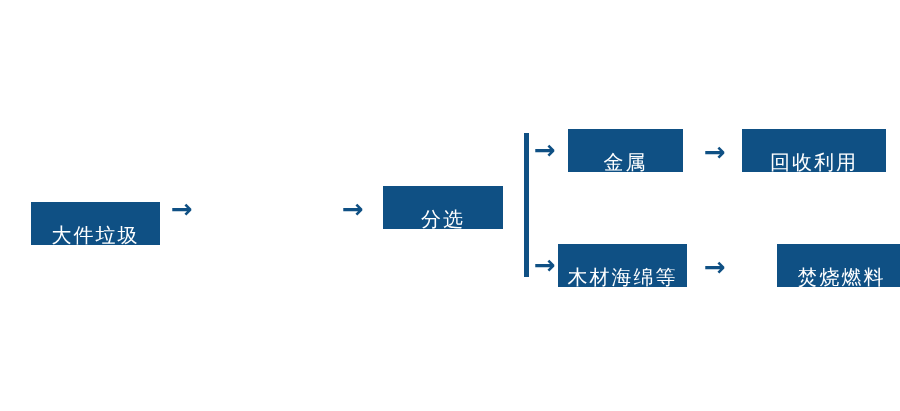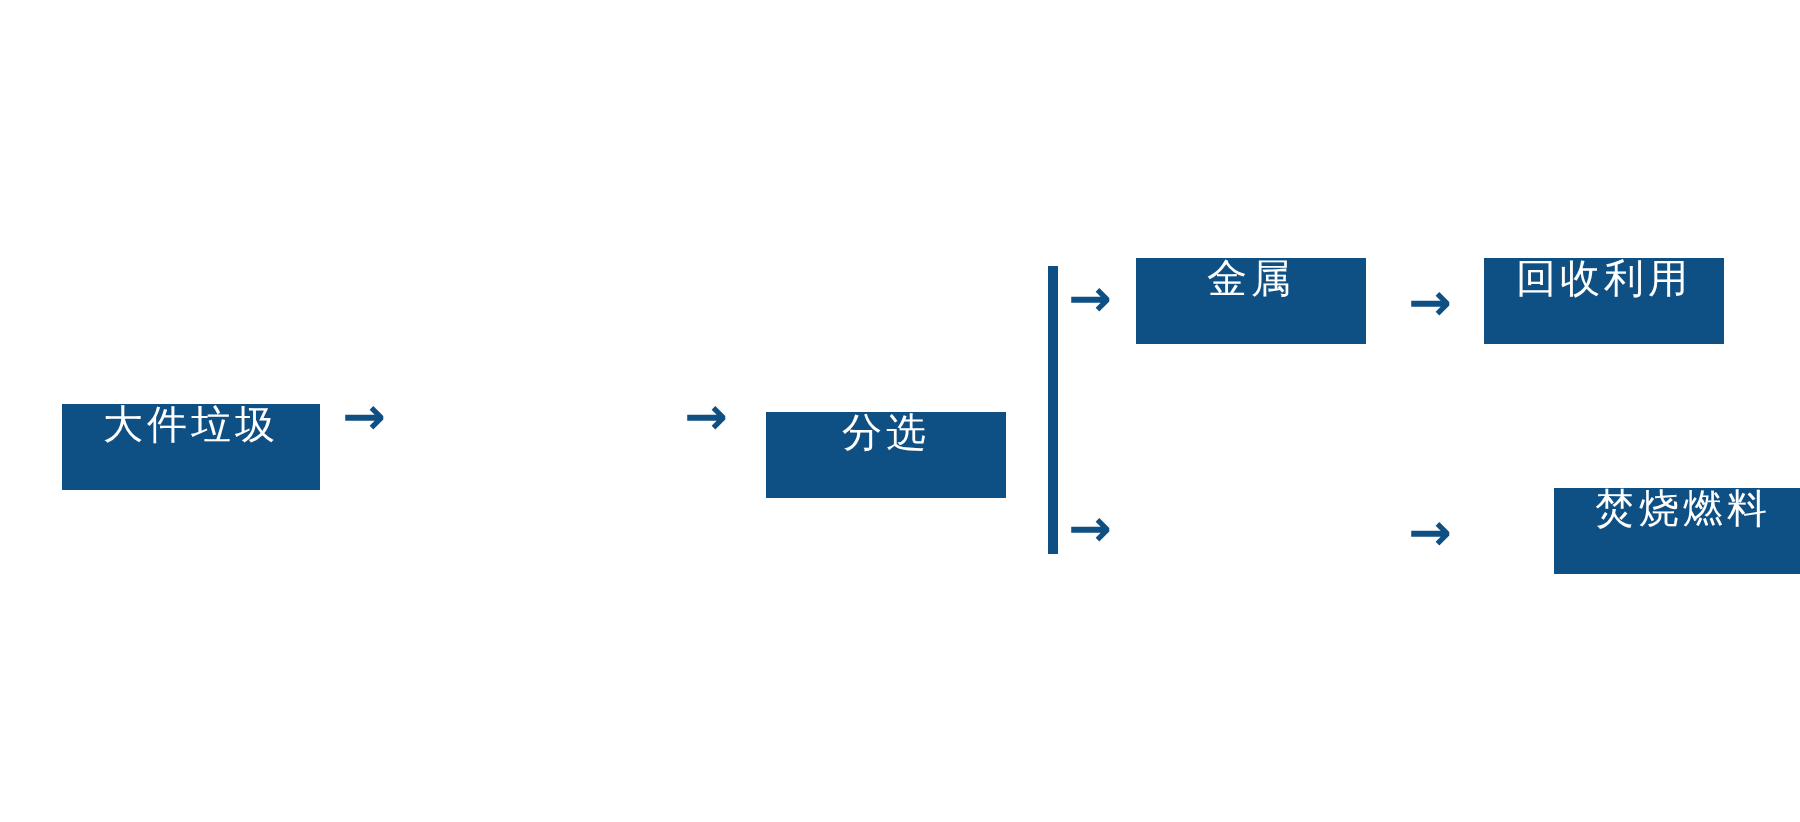--- a/index.html
+++ b/index.html
@@ -15,21 +15,21 @@
     overflow: hidden;
   }
   #diagram {
     position: relative;
     width: 900px;
     height: 411px;
   }
   .node {
     position: absolute;
     display: flex;
-    align-items: flex-start;
+    align-items: flex-end;
     justify-content: center;
     color: #ffffff;
     font-size: 20px;
     letter-spacing: 2px;
     line-height: 1;
     white-space: nowrap;
     box-sizing: border-box;
     padding: 0 14px;
   }
   .node.blue  { background: #0F5084; }
@@ -62,46 +62,49 @@
 
   <div class="arrow" id="arrow-a1" style="left: 164px; top: 194px; width: 36px; height: 30px; color: rgb(15, 80, 132);">
     <span>→</span>
   </div>
 
 
   <div class="arrow" id="arrow-a2" style="left: 333px; top: 194px; width: 40px; height: 30px; color: rgb(15, 80, 132);">
     <span>→</span>
   </div>
 
-  <div class="node blue" id="node-n3" style="left: 383px; top: 186px; width: 120px; height: 43px; background: rgb(15, 80, 132); color: rgb(255, 255, 255); margin-top: 20px;">
+  <div class="node blue" id="node-n3" style="left: 383px; top: 186px; width: 120px; height: 43px; background: rgb(15, 80, 132); color: rgb(255, 255, 255);">
     <span>分选</span>
   </div>
 
   <div class="vline" id="split-line" style="left: 524px; top: 133px; width: 5px; height: 144px; background: rgb(15, 80, 132);"></div>
 
   <div class="arrow" id="arrow-a3" style="left: 527px; top: 135px; width: 36px; height: 30px; color: rgb(15, 80, 132);">
     <span>→</span>
   </div>
 
   <div class="node blue" id="node-n4" style="left: 568px; top: 129px; width: 115px; height: 43px; background: rgb(15, 80, 132); color: rgb(255, 255, 255);">
     <span>金属</span>
   </div>
 
   <div class="arrow" id="arrow-a4" style="left: 697px; top: 137px; width: 36px; height: 30px; color: rgb(15, 80, 132);">
     <span>→</span>
   </div>
 
-  <div class="node blue" id="node-n5" style="left: 742px; top: 129px; width: 120px; height: 43px; background: rgb(15, 80, 132); color: rgb(255, 255, 255);">
+  <div class="node blue" id="node-n5" style="left: 742px; top: 129px; width: 144px; height: 43px; background: rgb(15, 80, 132); color: rgb(255, 255, 255);">
     <span>回收利用</span>
   </div>
 
   <div class="arrow" id="arrow-a5" style="left: 527px; top: 250px; width: 36px; height: 30px; color: rgb(15, 80, 132);">
     <span>→</span>
   </div>
 
+  <div class="node blue" id="node-n6" style="left: 558px; top: 244px; width: 129px; height: 43px; background: rgb(15, 80, 132); color: rgb(255, 255, 255);">
+    <span>木材海绵等</span>
+  </div>
 
   <div class="arrow" id="arrow-a6" style="left: 697px; top: 252px; width: 36px; height: 30px; color: rgb(15, 80, 132);">
     <span>→</span>
   </div>
 
   <div class="node blue" id="node-n7" style="left: 740px; top: 244px; width: 129px; height: 43px; background: rgb(15, 80, 132); color: rgb(255, 255, 255); margin-left: 37px;">
     <span>焚烧燃料</span>
   </div>
 
 </div>

